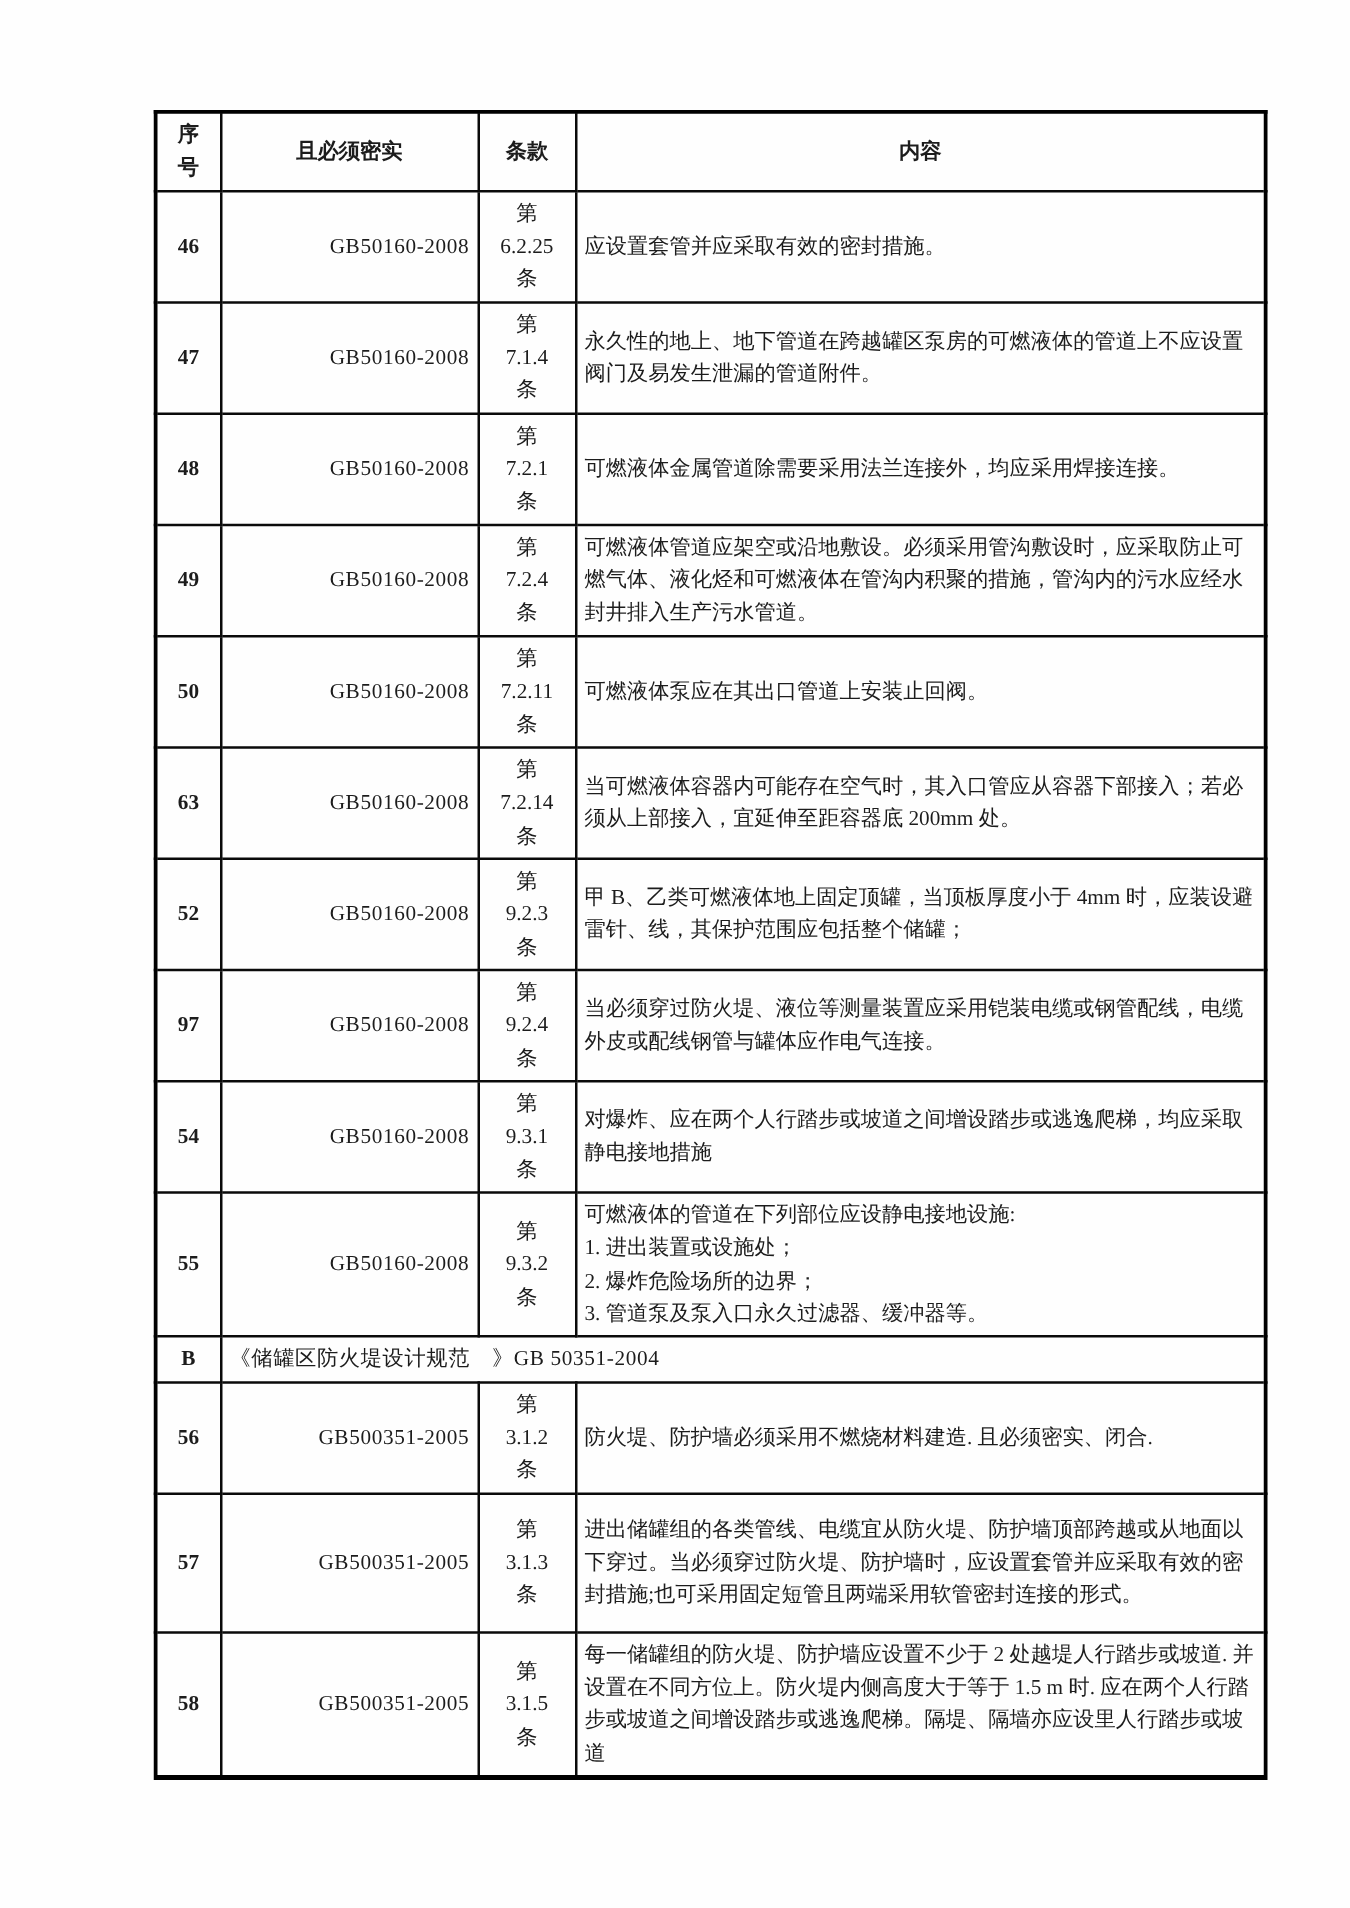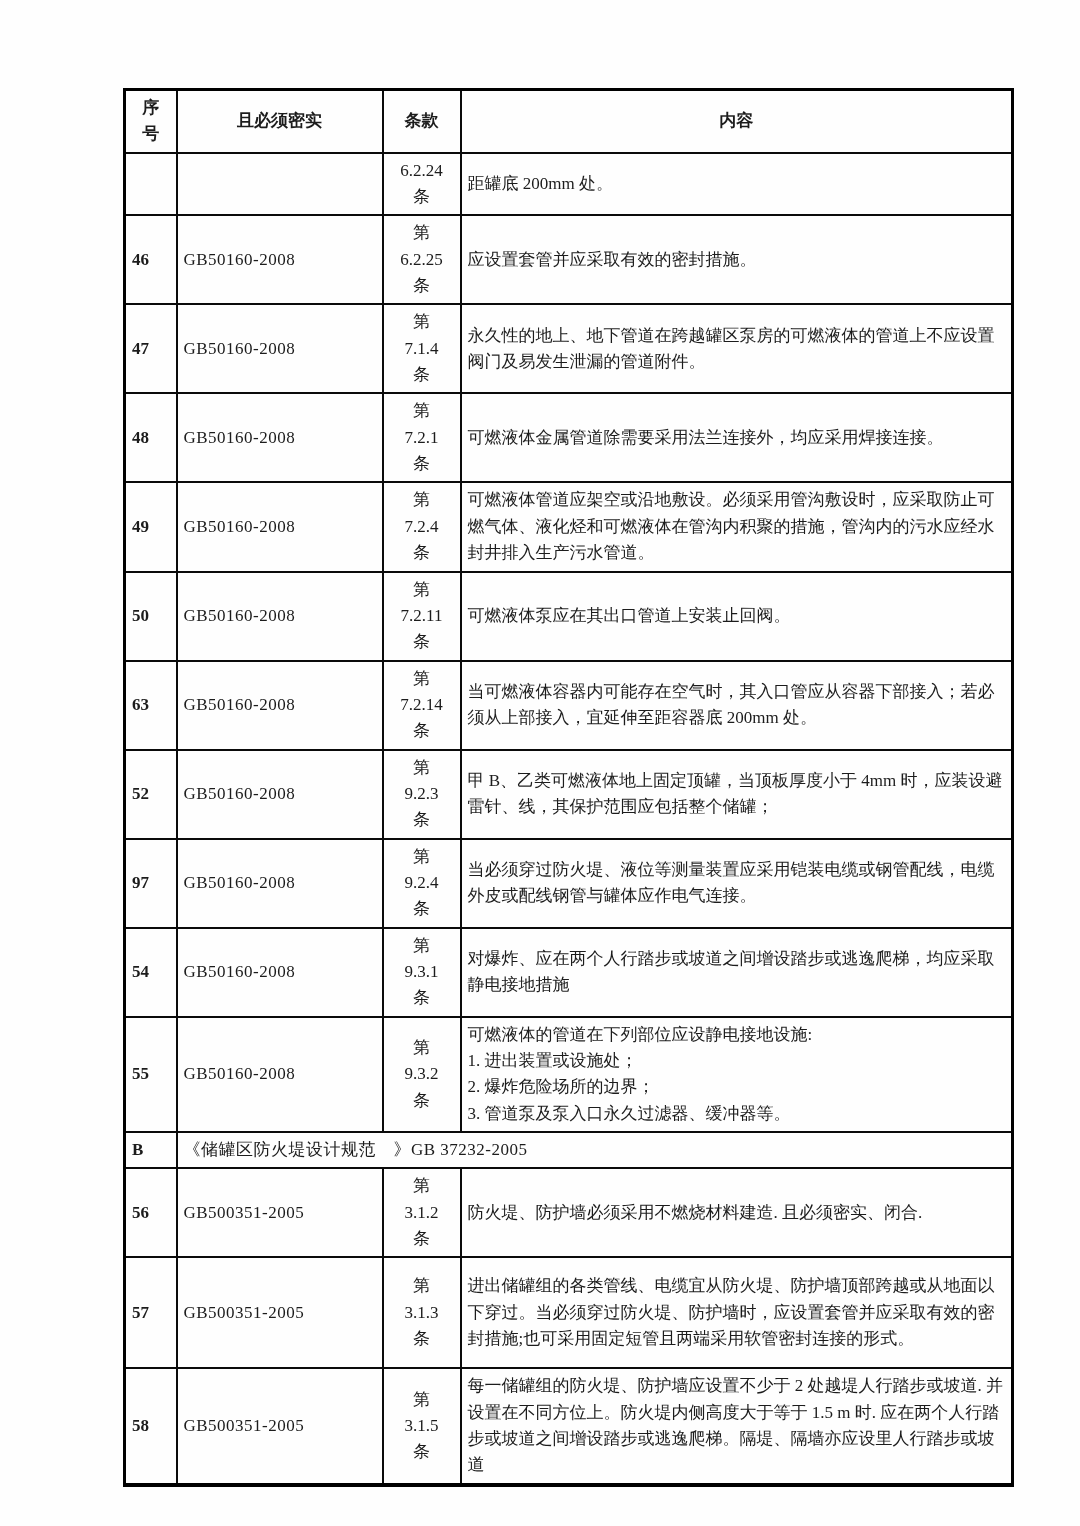--- a/index.html
+++ b/index.html
@@ -19,22 +19,22 @@
   }
   table.std td,table.std th{
     border:2px solid #0a0a0a;
     vertical-align:middle;
     padding:4px 6px;
     font-size:17px;
     line-height:1.55;
     overflow:hidden;
   }
   th{font-weight:bold;font-size:18px;text-align:center;white-space:pre-line;line-height:1.35;}
-  td.num{font-weight:bold;}
-  td.standard{text-align:left;letter-spacing:0.5px;}
+  td.num{font-weight:bold;text-align:center;}
+  td.standard{text-align:right;letter-spacing:0.5px;}
   td.clause{text-align:center;white-space:pre-line;line-height:1.75;}
   td.content{text-align:left;white-space:pre-line;padding:5px 12px;}
   td.sectiontitle{text-align:left;padding:2px 14px;letter-spacing:0.5px;}
   col.c-num{width:52px;}
   col.c-standard{width:206px;}
   col.c-clause{width:78px;}
   col.c-content{width:552px;}
 </style>
 </head>
 <body>
@@ -50,27 +50,20 @@
     <thead>
       <tr style="height:57px;">
         <th>序
 号</th>
         <th>且必须密实</th>
         <th>条款</th>
         <th>内容</th>
       </tr>
     </thead>
     <tbody>
-      <tr style="height:55px;">
-        <td class="num"></td>
-        <td class="standard"></td>
-        <td class="clause">6.2.24
-条</td>
-        <td class="content">距罐底 200mm 处。</td>
-      </tr>
       <tr style="height:85px;">
         <td class="num">46</td>
         <td class="standard">GB50160-2008</td>
         <td class="clause">第
 6.2.25
 条</td>
         <td class="content">应设置套管并应采取有效的密封措施。</td>
       </tr>
       <tr style="height:81px;">
         <td class="num">47</td>
@@ -142,21 +135,21 @@
         <td class="clause">第
 9.3.2
 条</td>
         <td class="content">可燃液体的管道在下列部位应设静电接地设施:
 1.  进出装置或设施处；
 2.  爆炸危险场所的边界；
 3.  管道泵及泵入口永久过滤器、缓冲器等。</td>
       </tr>
       <tr style="height:32px;">
         <td class="num">B</td>
-        <td class="sectiontitle" colspan="3">《储罐区防火堤设计规范　》GB 37232-2005</td>
+        <td class="sectiontitle" colspan="3">《储罐区防火堤设计规范　》GB 50351-2004</td>
       </tr>
       <tr style="height:82px;">
         <td class="num">56</td>
         <td class="standard">GB500351-2005</td>
         <td class="clause">第
 3.1.2
 条</td>
         <td class="content">防火堤、防护墙必须采用不燃烧材料建造. 且必须密实、闭合.</td>
       </tr>
       <tr style="height:111px;">

